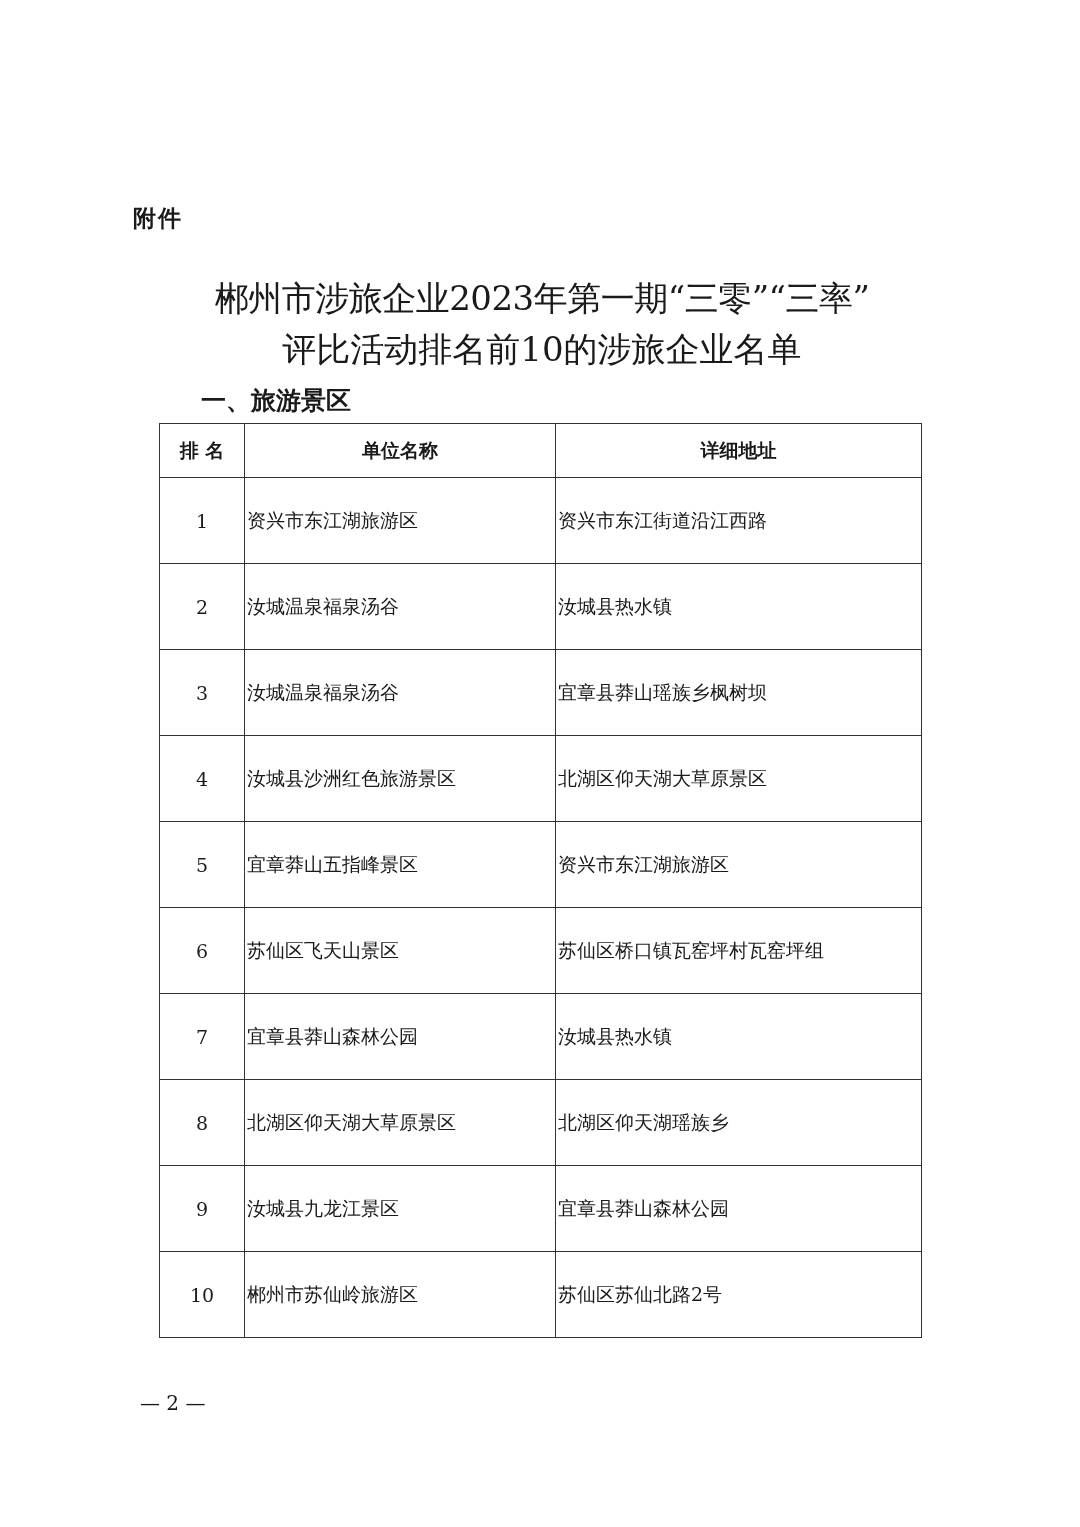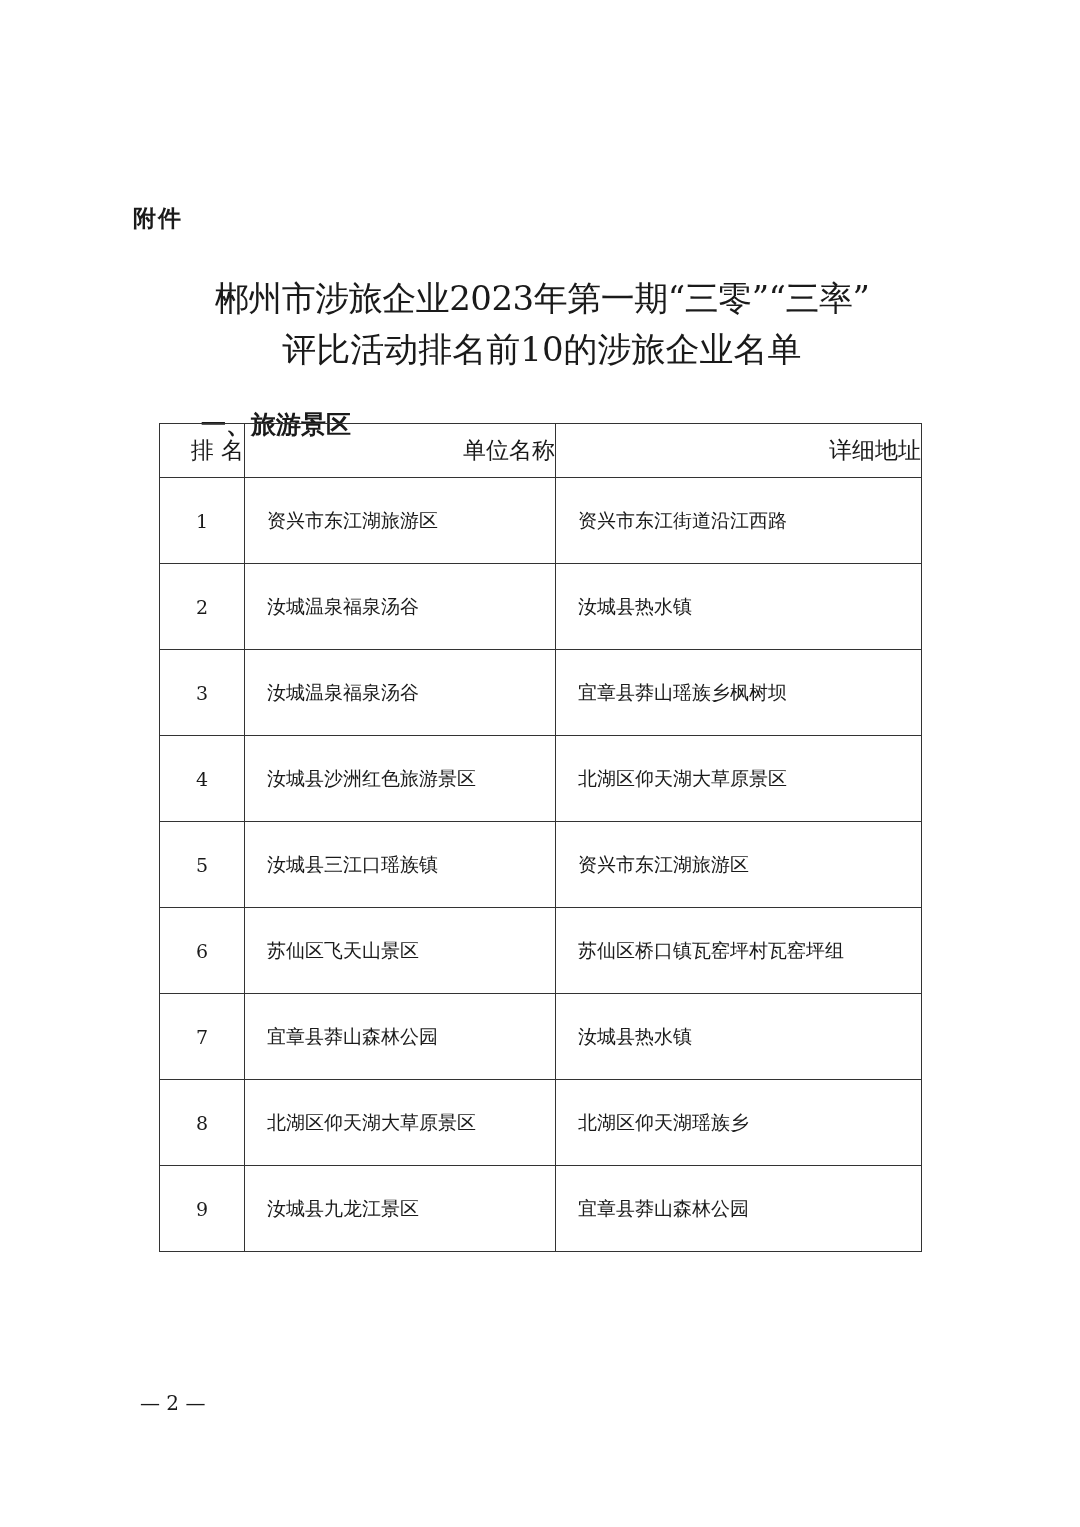--- a/index.html
+++ b/index.html
@@ -14,34 +14,34 @@
     }
     .title {
       position: absolute; left: 0; width: 1080px; text-align: center;
       font-size: 34px; line-height: 50px; white-space: nowrap;
     }
     .title.l1 { top: 273px; left: 2px; letter-spacing: -0.5px; }
     .title.l2 { top: 324px; left: 2px; }
     .section {
       position: absolute; left: 201px; top: 384px;
       font-family: "DejaVu Sans", "Liberation Sans", sans-serif;
-      font-weight: bold; font-size: 25px; margin-top: 24px;
+      font-weight: bold; font-size: 25px;
     }
     table {
       position: absolute; left: 159px; top: 423px; width: 762px;
       border-collapse: collapse; table-layout: fixed;
     }
     td, th { border: 1.5px solid #333; font-size: 19px; padding: 0; }
     th {
-      height: 53px; font-weight: normal;
-      font-family: "DejaVu Sans", "Liberation Sans", sans-serif; font-size: 23px; text-align: right;
+      height: 53px; font-weight: bold;
+      font-family: "DejaVu Sans", "Liberation Sans", sans-serif; font-size: 19px;
     }
     td { height: 85px; }
     td.rank { text-align: center; }
-    td.txt { padding-left: 22px; }
+    td.txt { padding-left: 2px; }
     .footer {
       position: absolute; left: 140px; top: 1391px; font-size: 20px;
     }
   </style>
 </head>
 <body>
 
 <div class="attach">附件</div>
 <div class="title l1">郴州市涉旅企业2023年第一期“三零”“三率”</div>
 <div class="title l2">评比活动排名前10的涉旅企业名单</div>
@@ -76,21 +76,21 @@
       <td class="txt">汝城温泉福泉汤谷</td>
       <td class="txt">宜章县莽山瑶族乡枫树坝</td>
     </tr>
     <tr>
       <td class="rank">4</td>
       <td class="txt">汝城县沙洲红色旅游景区</td>
       <td class="txt">北湖区仰天湖大草原景区</td>
     </tr>
     <tr>
       <td class="rank">5</td>
-      <td class="txt">汝城县三江口瑶族镇</td>
+      <td class="txt">宜章莽山五指峰景区</td>
       <td class="txt">资兴市东江湖旅游区</td>
     </tr>
     <tr>
       <td class="rank">6</td>
       <td class="txt">苏仙区飞天山景区</td>
       <td class="txt">苏仙区桥口镇瓦窑坪村瓦窑坪组</td>
     </tr>
     <tr>
       <td class="rank">7</td>
       <td class="txt">宜章县莽山森林公园</td>
@@ -99,16 +99,21 @@
     <tr>
       <td class="rank">8</td>
       <td class="txt">北湖区仰天湖大草原景区</td>
       <td class="txt">北湖区仰天湖瑶族乡</td>
     </tr>
     <tr>
       <td class="rank">9</td>
       <td class="txt">汝城县九龙江景区</td>
       <td class="txt">宜章县莽山森林公园</td>
     </tr>
+    <tr>
+      <td class="rank">10</td>
+      <td class="txt">郴州市苏仙岭旅游区</td>
+      <td class="txt">苏仙区苏仙北路2号</td>
+    </tr>
   </tbody>
 </table>
 
 <div class="footer">— 2 —</div>
 
 </body></html>

